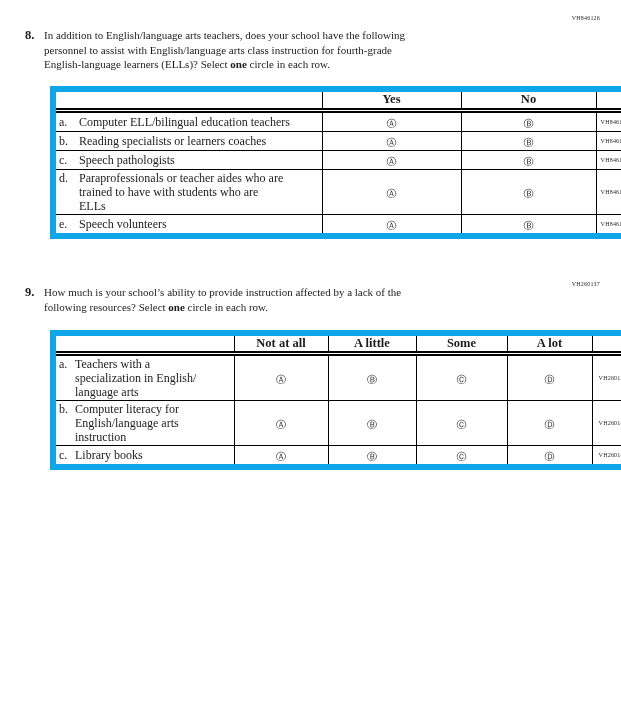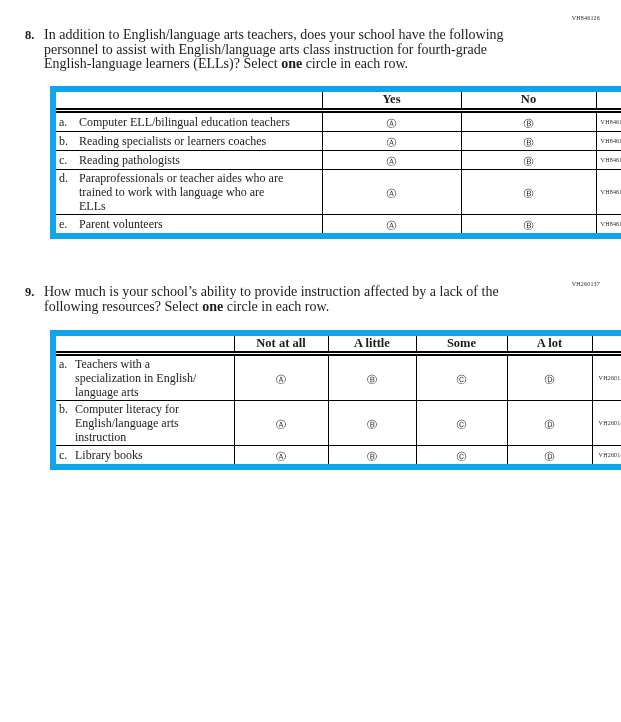--- a/index.html
+++ b/index.html
@@ -11,21 +11,21 @@
     position:absolute; font-size:6px; color:#2a2a33; letter-spacing:0.2px;
     font-family:"Liberation Serif", serif;
   }
   #q8-code { top:15px; right:21px; }
   #q9-code { top:281px; right:21px; }
 
   .question { position:absolute; display:flex; width:505px; }
   #q8-question { left:25px; top:28px; }
   #q9-question { left:25px; top:285px; }
   .qnum { flex:0 0 19px; font-weight:bold; font-size:12.5px; line-height:14.6px; }
-  .qtext { flex:1; font-size:14px; line-height:14.6px; white-space:pre-line; }
+  .qtext { flex:1; font-size:11px; line-height:14.6px; white-space:pre-line; }
   .qtext b { font-weight:bold;margin-top:8px; }
 
   table {
     position:absolute; border-collapse:collapse; table-layout:fixed;
     background:#fff; border:6px solid #0ea5e9;margin-left:36px;
   }
   #q8-table { left:14px; top:86px; width:583px; }
   #q9-table { left:14px; top:330px; width:583px; }
   td, th { border:1.5px solid #000; padding:0; }
   tr.head-row th { border-bottom:5px double #000; }
@@ -97,45 +97,45 @@
             </div>
           </td>
         <td class="opt-cell"><span class="circle">Ⓐ</span></td>
         <td class="opt-cell"><span class="circle">Ⓑ</span></td>
         <td class="code-cell">VH846127</td>
       </tr>
       <tr style="height:15px">
         <td class="label-cell">
             <div class="lbl">
               <span class="row-letter">c.</span>
-              <span class="row-label">Reading pathologists</span>
+              <span class="row-label">Speech pathologists</span>
             </div>
           </td>
         <td class="opt-cell"><span class="circle">Ⓐ</span></td>
         <td class="opt-cell"><span class="circle">Ⓑ</span></td>
         <td class="code-cell">VH846128</td>
       </tr>
       <tr style="height:44px">
         <td class="label-cell">
             <div class="lbl">
               <span class="row-letter">d.</span>
               <span class="row-label">Paraprofessionals or teacher aides who are
-trained to work with language who are
+trained to have with students who are
 ELLs</span>
             </div>
           </td>
         <td class="opt-cell"><span class="circle">Ⓐ</span></td>
         <td class="opt-cell"><span class="circle">Ⓑ</span></td>
         <td class="code-cell">VH846132</td>
       </tr>
       <tr style="height:15px">
         <td class="label-cell">
             <div class="lbl">
               <span class="row-letter">e.</span>
-              <span class="row-label">Parent volunteers</span>
+              <span class="row-label">Speech volunteers</span>
             </div>
           </td>
         <td class="opt-cell"><span class="circle">Ⓐ</span></td>
         <td class="opt-cell"><span class="circle">Ⓑ</span></td>
         <td class="code-cell">VH846131</td>
       </tr>
     </tbody>
   </table>
 
   <div class="qcode" id="q9-code">VH260137</div>

